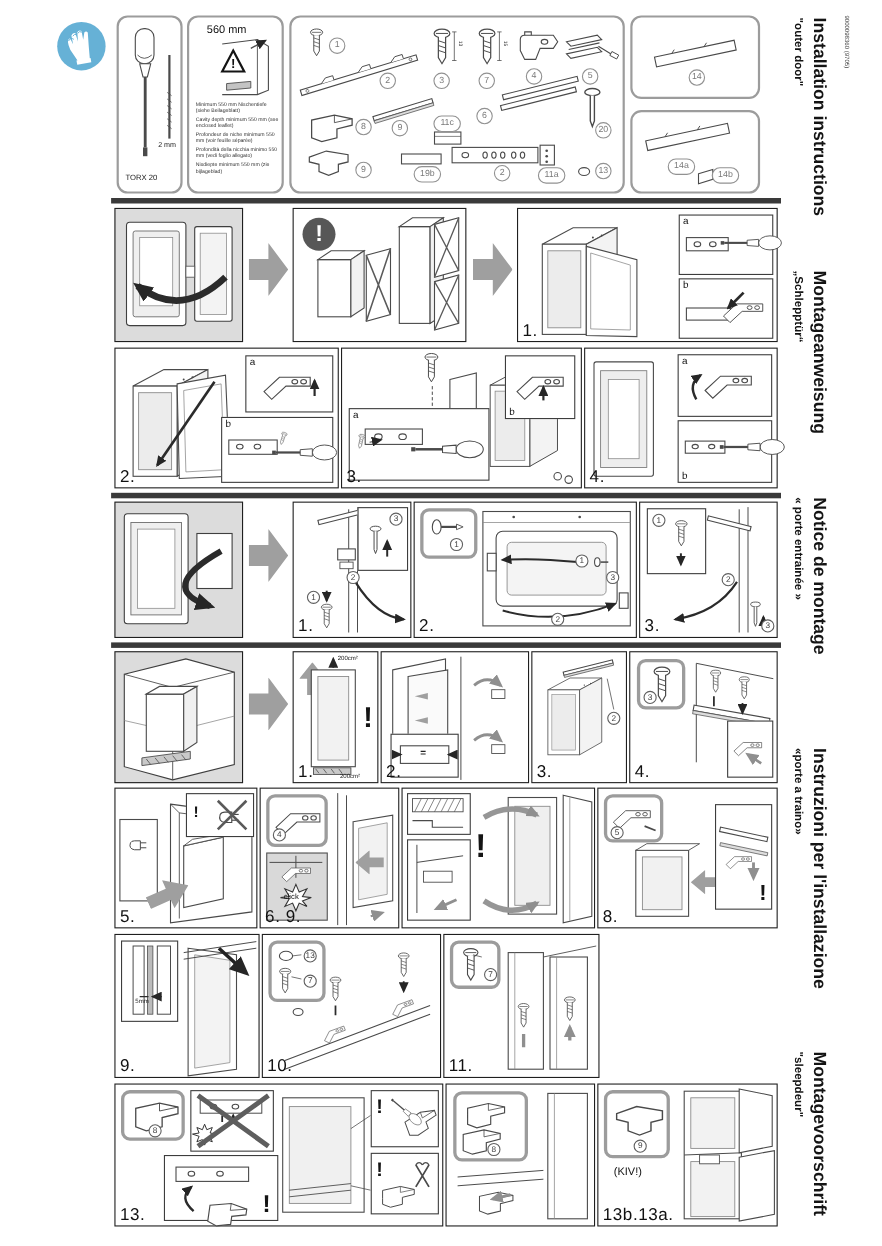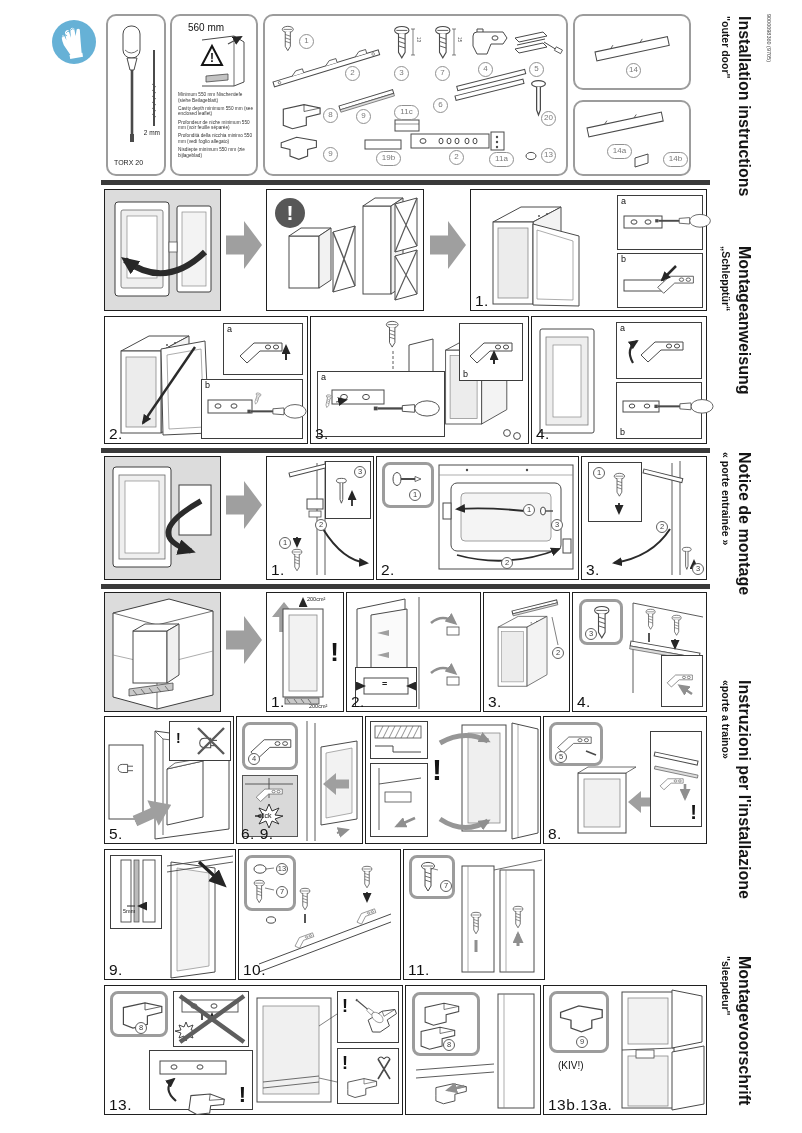--- a/index.html
+++ b/index.html
@@ -230,21 +230,21 @@
 
 <div class="panel" style="left:573px;top:100px;width:118px;height:76px">
   <svg class="art" width="118" height="76" viewBox="0 0 118 76">
     <g transform="translate(12,26) rotate(-12)">
       <rect width="76" height="9" fill="#fff" stroke="#4a4a4a"></rect>
       <path d="M18,0 l3,-3 M48,0 l3,-3" stroke="#4a4a4a" stroke-width="0.8"></path>
     </g>
     <polygon points="60,56 73,52 73,61 60,65" fill="#fff" stroke="#4a4a4a"></polygon>
   </svg>
   <div class="pcirc w" style="left:32px;top:42px">14a</div>
-  <div class="pcirc w" style="left:88px;top:50px">14b</div>
+  <div class="pcirc w" style="left:72px;top:50px">14b</div>
 </div>
 
 <div class="sep" style="top:180px"></div>
 
 <div class="spanel gray" style="left:104px;top:189px;width:117px;height:122px">
   <svg class="art" width="117" height="122" viewBox="0 0 117 122">
     <rect x="10" y="12" width="54" height="94" rx="3" fill="#fff" stroke="#3f3f3f"></rect>
     <rect x="16" y="20" width="42" height="78" rx="2" fill="#efefef" stroke="#6a6a6a" stroke-width="0.8"></rect>
     <rect x="22" y="26" width="30" height="62" fill="#fff" stroke="#8a8a8a" stroke-width="0.7"></rect>
     <rect x="72" y="16" width="34" height="86" rx="2" fill="#fff" stroke="#3f3f3f"></rect>

